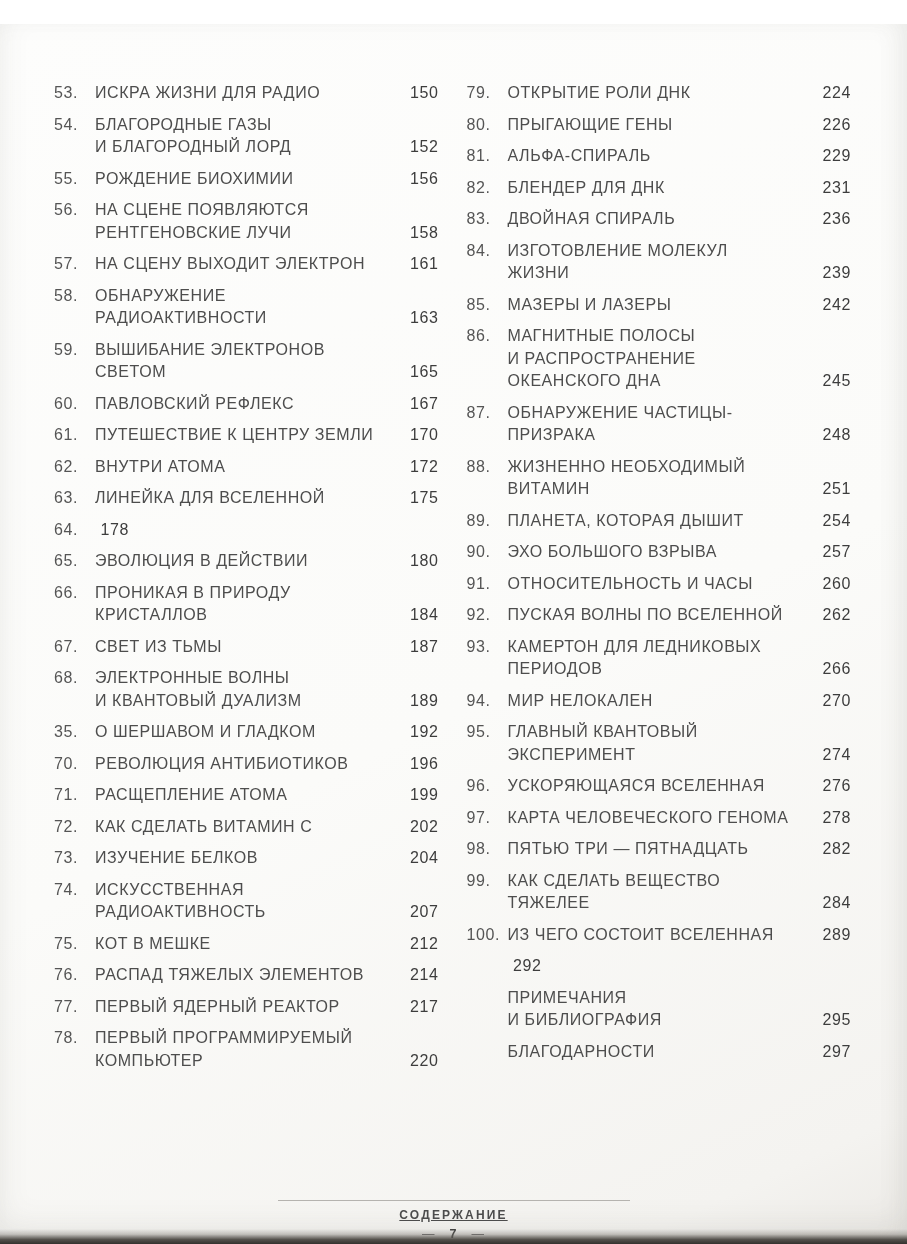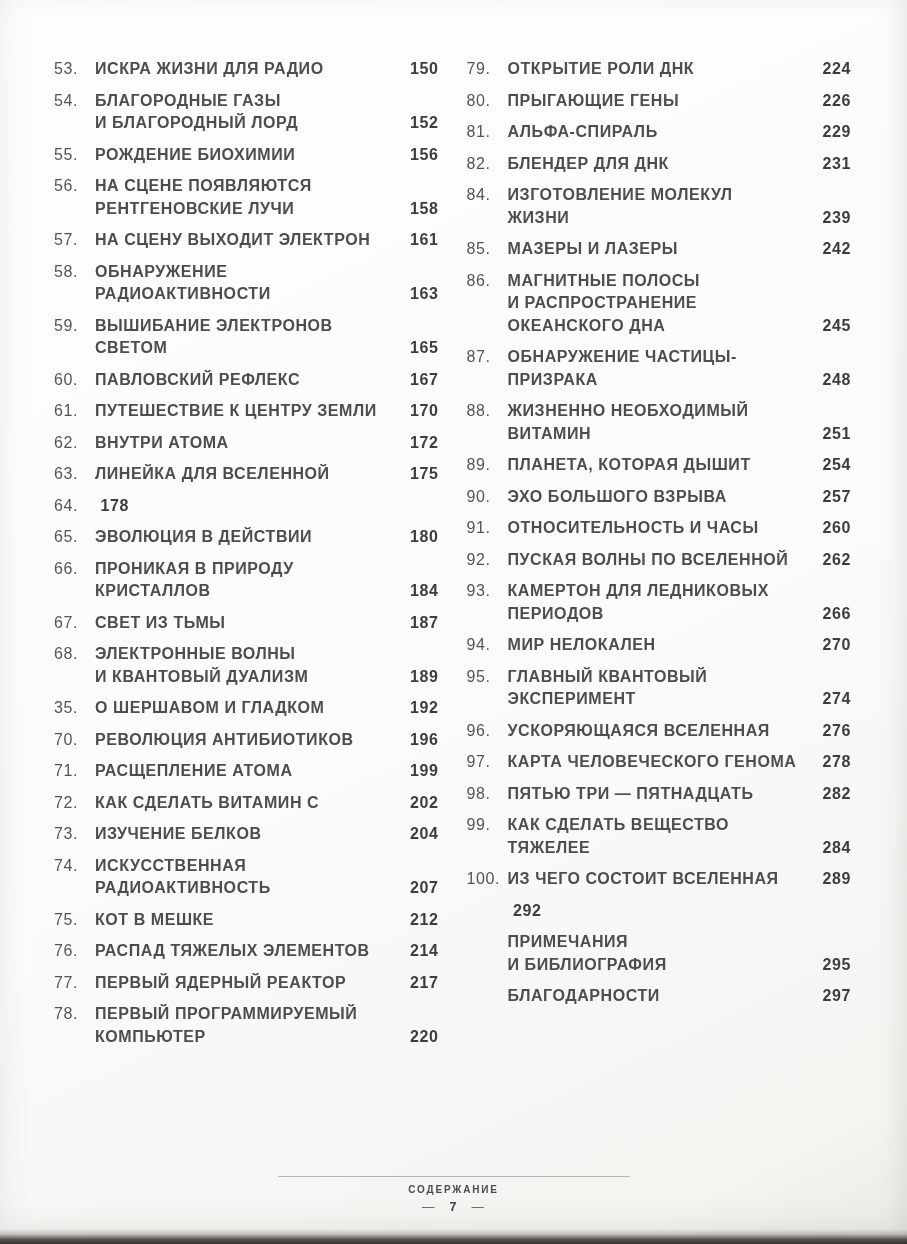--- a/index.html
+++ b/index.html
@@ -12,20 +12,21 @@
     position: relative;
     overflow: hidden;
     background: #ffffff;
     font-family: "Liberation Sans", sans-serif;
   }
   .scan {
     position: absolute;
     inset: 0;
     background: linear-gradient(155deg, #fdfdfc 0%, #fbfbf9 55%, #f4f3f0 92%, #eceae6 100%);
     box-shadow: inset 0 -18px 30px rgba(90,85,78,0.10), inset -10px 0 22px rgba(120,115,108,0.05);
+    margin-top: 24px;
   }
   .toc {
     position: absolute;
     top: 58px;
     left: 54px;
     right: 56px;
     display: flex;
     gap: 28px;
   }
   .col {
@@ -43,50 +44,50 @@
   }
   .num {
     flex: 0 0 41px;
     color: #555555;
   }
   .title {
     flex: 1 1 auto;
     white-space: pre-line;
     padding-right: 10px;
     color: #4d4d4d;
-    font-weight: bold;
   }
   .page {
     flex: 0 0 auto;
     align-self: flex-end;
     min-width: 34px;
     text-align: right;
-    font-weight: bold;
+    font-weight: normal;
     color: #3d3d3d;
   }
   .footer {
     position: absolute;
     left: 0;
     right: 0;
     top: 1176px;
     text-align: center;
     color: #4c4c4c;
   }
   .footer-rule {
     width: 352px;
     margin: 0 auto 7px auto;
     border-top: 1px solid #b5b3af;
     height: 0;
   }
   .footer-section {
-    font-size: 10px;
+    font-size: 12px;
     font-weight: bold;
     letter-spacing: 0.18em;
     color: #4c4c4c;
     margin-bottom: 5px;
+    text-decoration: underline;
   }
   .footer-pagenum {
     font-size: 12.5px;
     font-weight: bold;
     letter-spacing: 0.08em;
     color: #3f3f3f;
   }
   .footer-pagenum .dash {
     margin: 0 14px;
     color: #5a5a5a;
@@ -263,20 +264,25 @@
         </div>
         <div class="entry">
           <span class="num">81.</span>
           <span class="title">АЛЬФА-СПИРАЛЬ</span>
           <span class="page">229</span>
         </div>
         <div class="entry">
           <span class="num">82.</span>
           <span class="title">БЛЕНДЕР ДЛЯ ДНК</span>
           <span class="page">231</span>
+        </div>
+        <div class="entry">
+          <span class="num">83.</span>
+          <span class="title">ДВОЙНАЯ СПИРАЛЬ</span>
+          <span class="page">236</span>
         </div>
         <div class="entry">
           <span class="num">84.</span>
           <span class="title">ИЗГОТОВЛЕНИЕ МОЛЕКУЛ
 ЖИЗНИ</span>
           <span class="page">239</span>
         </div>
         <div class="entry">
           <span class="num">85.</span>
           <span class="title">МАЗЕРЫ И ЛАЗЕРЫ</span>

